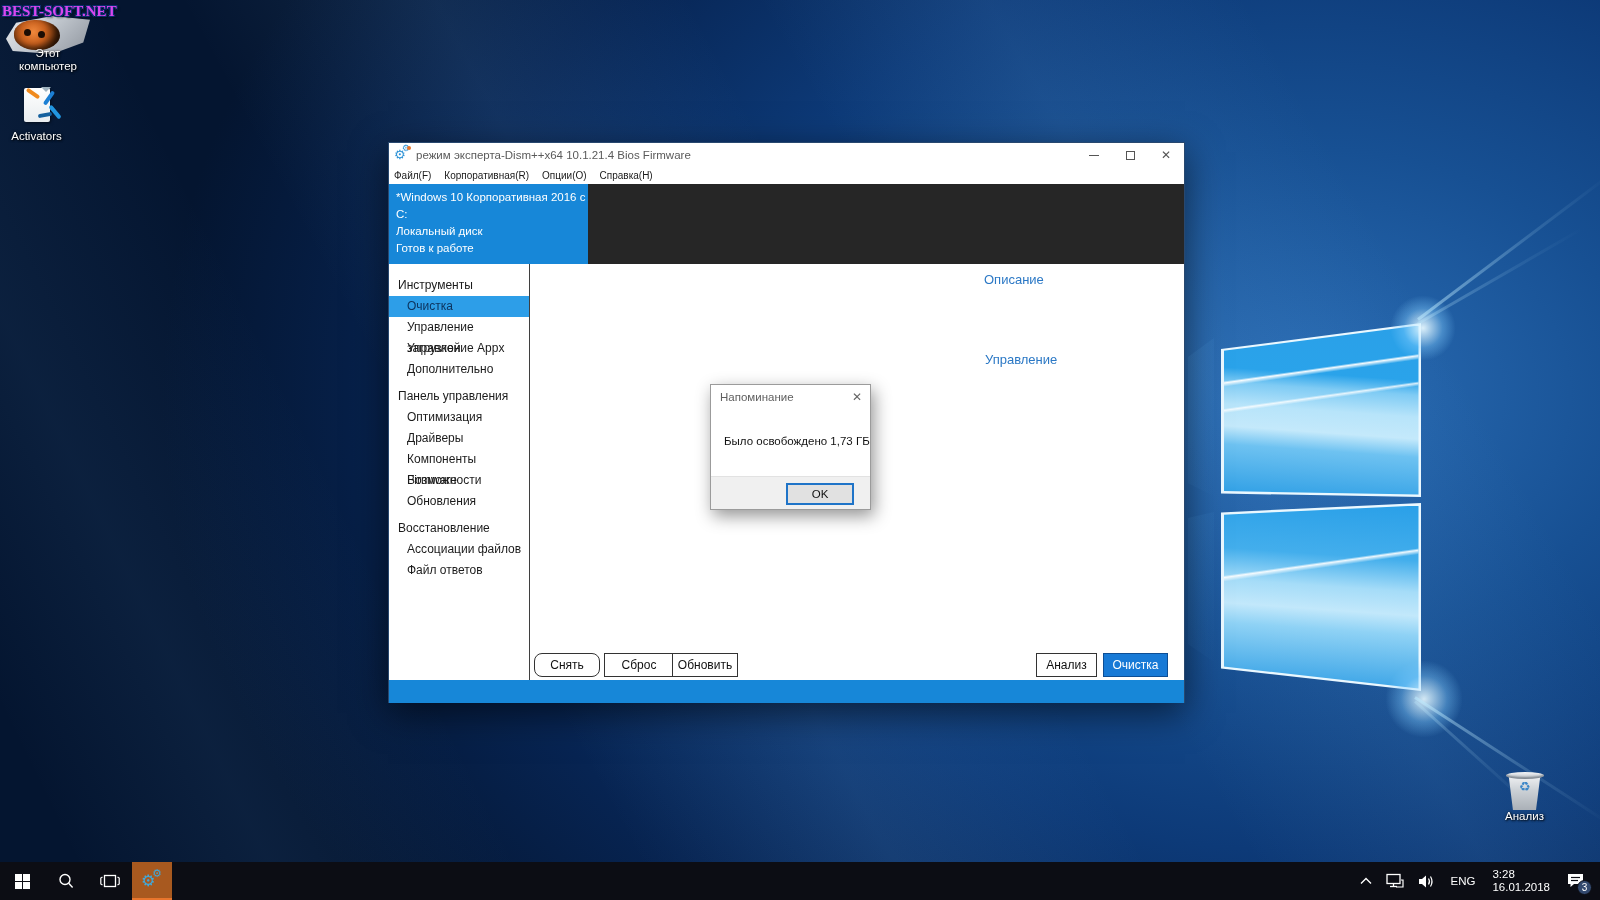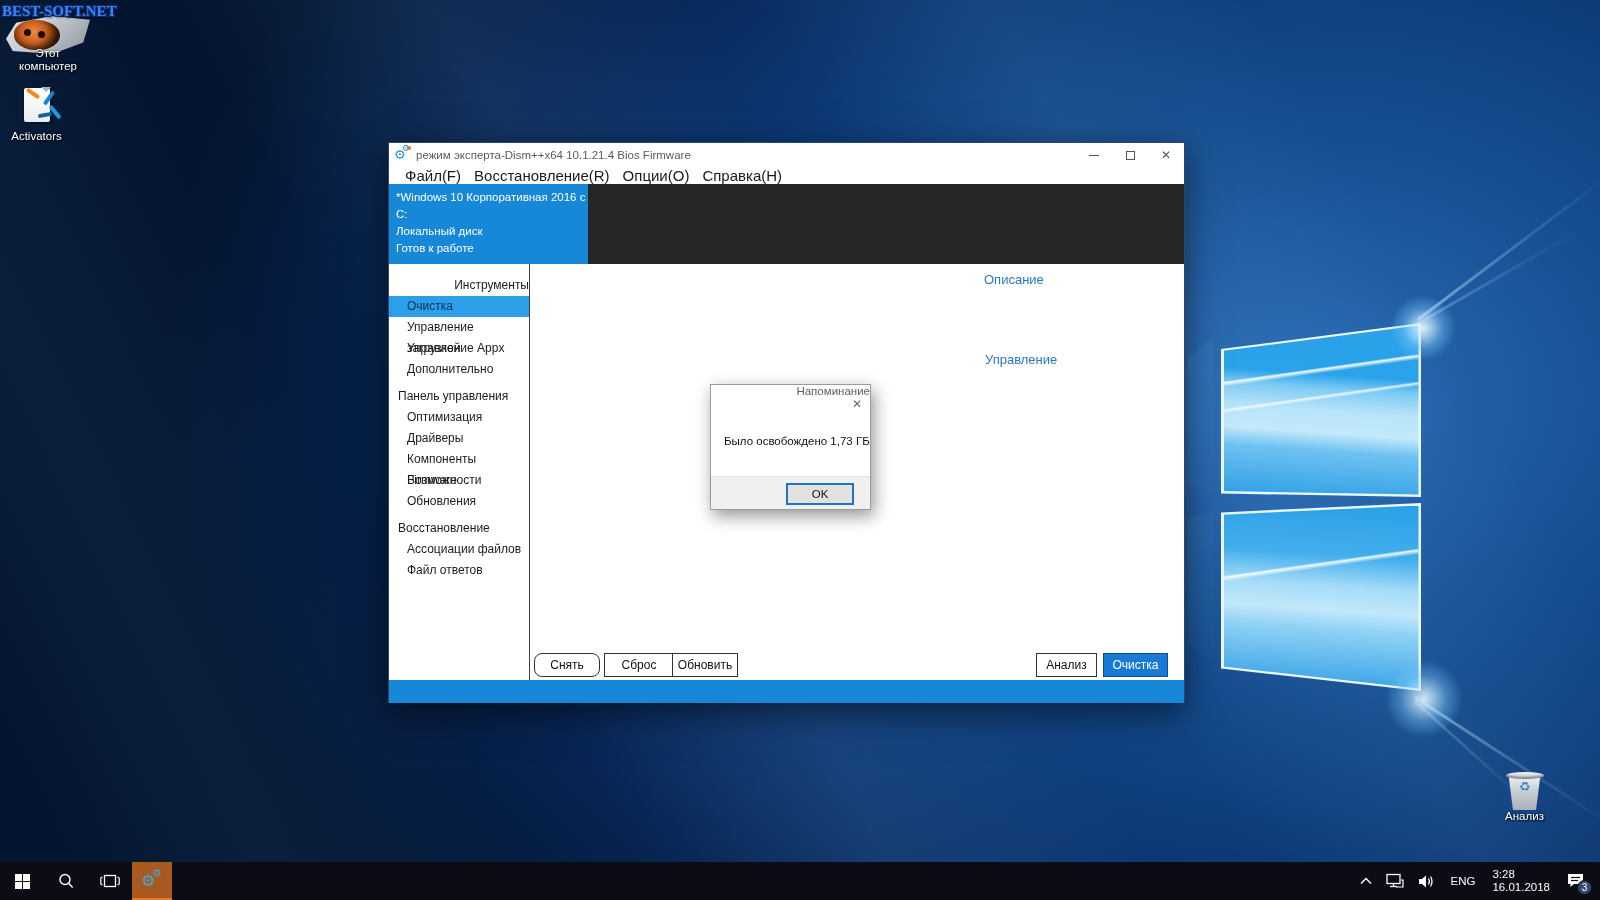--- a/index.html
+++ b/index.html
@@ -52,21 +52,21 @@
   .ray1 { left:1418px; top:318px; width:240px; transform:rotate(-37deg); transform-origin:left center; }
   .ray2 { left:1418px; top:322px; width:190px; transform:rotate(-30deg); transform-origin:left center; opacity:.6; }
   .ray3 { left:1415px; top:696px; width:230px; transform:rotate(33deg); transform-origin:left center; }
   .ray4 { left:1415px; top:700px; width:170px; transform:rotate(42deg); transform-origin:left center; opacity:.55; }
 
   
   .deskicon { position:absolute; text-align:center; color:#fff; font-size:11.5px;
     text-shadow:1px 1px 2px rgba(0,0,0,.9), 0 0 3px rgba(0,0,0,.6); z-index:2; cursor:default;padding-left:9px; }
   .watermark { position:absolute; left:2px; top:3px; z-index:3;
     font-family:"Liberation Serif","DejaVu Serif",serif; font-weight:bold; font-size:15px;
-    color:#3b82f6; letter-spacing:0;
+    color:#d946ef; letter-spacing:0;
     text-shadow:-1px -1px 0 #0a2e6e, 1px -1px 0 #0a2e6e, -1px 1px 0 #0a2e6e, 1px 1px 0 #0a2e6e, 2px 2px 2px rgba(0,0,0,.6); }
   .pc-art { position:absolute; left:6px; top:14px; width:84px; height:40px; }
   .pc-page { position:absolute; left:0; top:2px; width:84px; height:38px;
     background:linear-gradient(135deg, #e7eaee 0%, #c2c8cf 45%, #8d939c 100%);
     clip-path:polygon(0 60%, 12% 18%, 55% 0, 100% 10%, 92% 70%, 55% 100%, 8% 92%); }
   .pc-tiger { position:absolute; left:8px; top:6px; width:46px; height:30px; border-radius:46% 54% 50% 50%;
     background:radial-gradient(circle at 42% 40%, #f0883c 0%, #c75f1d 38%, #5e2c0a 72%, #2b1405 100%);
     box-shadow:inset -4px -3px 6px rgba(0,0,0,.55); }
   .pc-tiger:after { content:""; position:absolute; left:10px; top:9px; width:7px; height:7px;
     border-radius:50%; background:#1c0d04; box-shadow:14px 2px 0 #1c0d04; }
@@ -102,33 +102,33 @@
   .gear1 { position:absolute; left:0; top:2px; color:#2f93d6; font-size:13px; line-height:13px; }
   .gear2 { position:absolute; left:8px; top:-2px; color:#2f93d6; font-size:9px; line-height:9px; }
   .gear-dot { position:absolute; left:13px; top:0; width:4px; height:4px; border-radius:50%; background:#e8742a; }
   .title-text { margin-left:4px; font-size:11.5px; color:#5a5a5a; white-space:nowrap; }
   .caption { position:absolute; right:0; top:0; height:24px; display:flex; }
   .cap-btn { width:36px; height:24px; display:flex; align-items:center; justify-content:center; color:#555; }
   .min-glyph { width:10px; height:0; border-bottom:1px solid #555; }
   .max-glyph { width:9px; height:9px; border:1px solid #555; }
   .close-glyph { font-size:12px; line-height:12px; color:#555; }
 
-  .menubar { height:17px; display:flex; align-items:flex-start; font-size:15px; color:#1a1a1a;
-    background:#fff; padding-left:16px; }
+  .menubar { height:17px; display:flex; align-items:center; font-size:10px; color:#1a1a1a;
+    background:#fff; padding-left:5px; }
   .menu-item { padding:0 9px 0 0; margin-right:4px; cursor:default; }
 
   .hdr { height:80px; display:flex; }
   .hdr-tab { width:199px; background:#1787d8; color:#fff; font-size:11.5px;
     padding:5px 7px; line-height:17px; overflow:hidden; white-space:nowrap; }
   .hdr-dark { flex:1; background:#262626; }
 
   .winbody { display:flex; height:416px; }
   .sidebar { width:141px; border-right:1px solid #3f3f3f; padding-top:10px; font-size:12px; color:#1b1b1b; }
   .side-h { height:22px; line-height:22px; padding-left:9px; margin-top:5px; }
-  .side-h:first-child { margin-top:0;text-align:right; }
+  .side-h:first-child { margin-top:0; }
   .side-item { height:21px; line-height:21px; padding-left:18px; cursor:default; }
   .side-item.selected { background:#2d9ee8; color:#0d3560; }
 
   .content { flex:1; position:relative; background:#fff; }
   .blue-label { position:absolute; color:#2b78c5; font-size:13px; }
   .lbl-desc { left:454px; top:8px; }
   .lbl-more { left:455px; top:88px; }
 
   .btn { position:absolute; height:24px; background:#fff; border:1px solid #333;
     font-size:12px; color:#111; display:flex; align-items:center; justify-content:center;
@@ -137,21 +137,21 @@
   .btn-reset   { left:74px; bottom:3px; width:70px; }
   .btn-refresh { left:142px;bottom:3px; width:66px; }
   .btn-analyze { right:87px; bottom:3px; width:61px; }
   .btn-clean   { right:16px; bottom:3px; width:65px; background:#187ad6; color:#fff; border-color:#0d4e95; }
 
   .statusbar { height:23px; background:#1787d8; }
 
   
   .dialog { position:absolute; left:710px; top:384px; width:161px; height:126px; z-index:4;
     background:#fff; border:1px solid #9b9b9b; box-shadow:3px 6px 16px rgba(0,0,0,.42); }
-  .dlg-title { height:24px; display:flex; align-items:flex-end; font-size:11.5px; color:#5f5f5f;flex-direction:column; }
+  .dlg-title { height:24px; display:flex; align-items:center; font-size:11.5px; color:#5f5f5f; }
   .dlg-title-text { margin-left:9px; flex:1; }
   .dlg-close { width:26px; text-align:center; color:#666; font-size:12px; cursor:default; }
   .dlg-msg { position:absolute; left:13px; top:50px; font-size:11.5px; color:#111; }
   .dlg-footer { position:absolute; left:0; right:0; bottom:0; height:33px; background:#f0f0f0;
     border-top:1px solid #e2e2e2; }
   .dlg-ok { position:absolute; right:16px; top:6px; width:68px; height:22px;
     background:#e1e1e1; border:2px solid #1f74c8; font-size:11.5px; color:#111;
     display:flex; align-items:center; justify-content:center; font-family:inherit; }
 
   
@@ -250,21 +250,21 @@
           <span class="max-glyph"></span>
         </div>
       <div class="cap-btn">
           <span class="close-glyph">✕</span>
         </div>
     </div>
   </div>
 
   <div class="menubar">
     <span class="menu-item">Файл(F)</span>
-    <span class="menu-item">Восстановление(R)</span>
+    <span class="menu-item">Корпоративная(R)</span>
     <span class="menu-item">Опции(O)</span>
     <span class="menu-item">Справка(H)</span>
   </div>
 
   <div class="hdr">
     <div class="hdr-tab">
       <div>*Windows 10 Корпоративная 2016 с дол</div>
       <div>C:</div>
       <div>Локальный диск</div>
       <div>Готов к работе</div>

